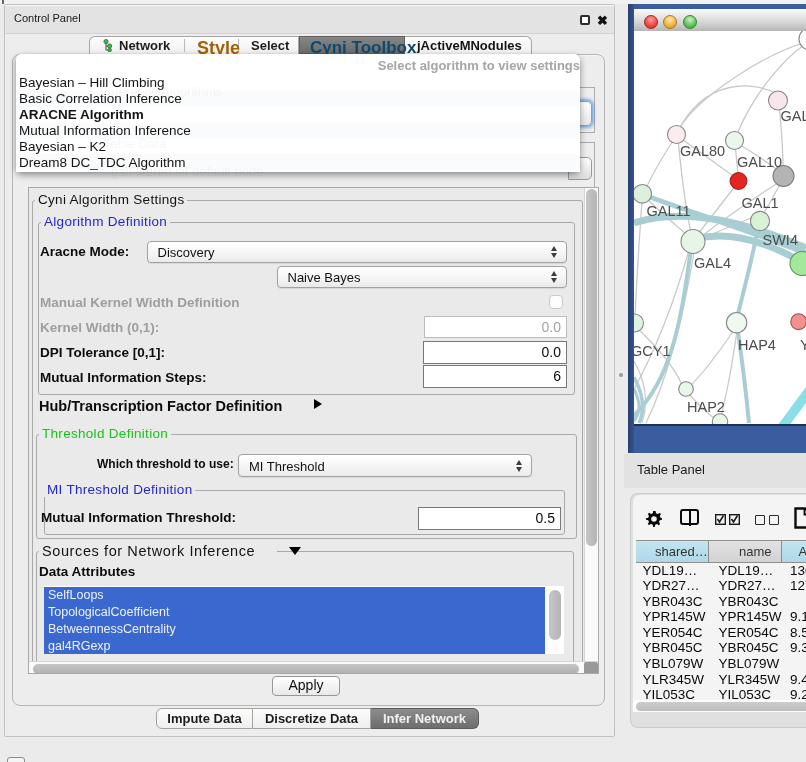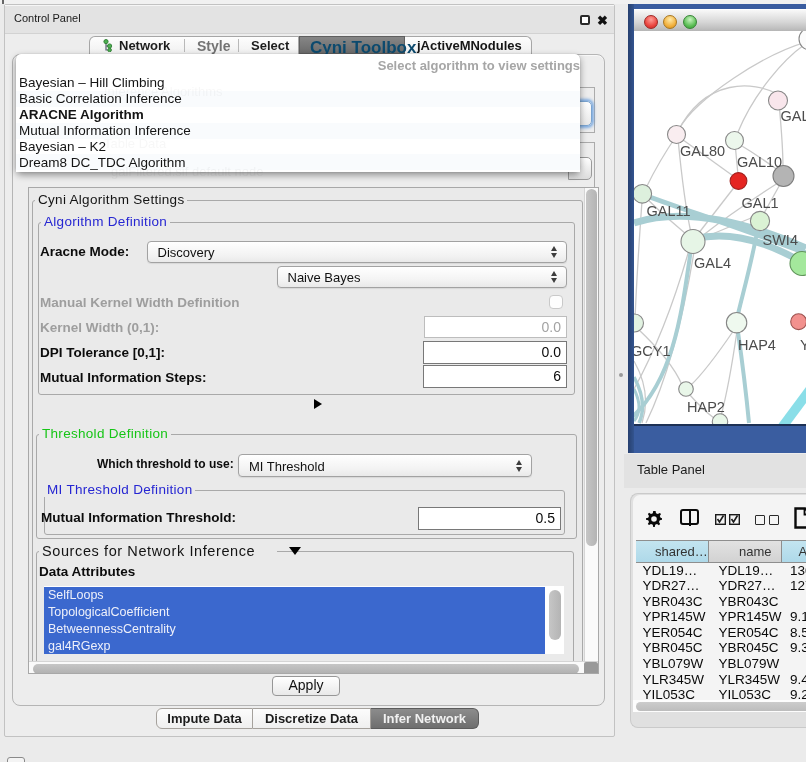--- a/index.html
+++ b/index.html
@@ -40,21 +40,21 @@
     <div class="g" style="left:148.8px;top:3px;width:1px;height:13px;background:#b9b9b9"></div>
     <div class="g" style="left:209.5px;top:0;width:106.5px;height:18px;background:linear-gradient(#868686,#6b6b6b);box-sizing:border-box;border:1px solid #5f5f5f"></div>
     <div class="g" style="left:316px;top:0;width:127px;height:18px;background:linear-gradient(#fdfdfd,#f0f0f0);border:1px solid #a6a6a6;border-bottom:none;border-left:none;border-radius:0 6px 0 0;box-sizing:border-box"></div>
     <svg class="g" style="left:13px;top:3px" width="13" height="13" viewBox="0 0 13 13">
       <path d="M4 3 L4 11 L6 11 M4 7 L6 7" stroke="#5a6472" stroke-width="1.2" fill="none"></path>
       <circle cx="4" cy="2.6" r="2.1" fill="#4caf50" stroke="#2e7d32" stroke-width="0.9"></circle>
       <circle cx="7.6" cy="7" r="2.1" fill="#4caf50" stroke="#2e7d32" stroke-width="0.9"></circle>
       <circle cx="7.6" cy="11" r="1.8" fill="#4caf50" stroke="#2e7d32" stroke-width="0.9"></circle>
     </svg>
     <div class="g bold" style="left:30px;top:2px;font-size:13px;color:#1c1c1c">Network</div>
-    <div class="g bold" style="left:108px;top:2px;font-size:14px;color:#737373">Style</div>
+    <div class="g bold" style="left:108px;top:2px;font-size:18px;color:#a16207">Style</div>
     <div class="g bold" style="left:162px;top:2px;font-size:13px;color:#1c1c1c">Select</div>
     <div class="g bold" style="left:221px;top:2px;font-size:17px;color:#0c4a6e">Cyni Toolbox</div>
     <div class="g bold" style="left:328px;top:2px;font-size:13px;color:#151515">jActiveMNodules</div>
   </div>
 </div>
 
 <div id="frags">
 
   <div class="g" style="left:576px;top:87px;width:18px;height:44px;border:1px solid #ababab;border-left:none"></div>
   <div class="g" style="left:570px;top:101px;width:20px;height:23px;background:linear-gradient(#fff,#e8e8e8);border:1px solid #7aa4d0;border-radius:0 5px 5px 0;box-shadow:0 0 3px 1.5px rgba(90,150,220,0.75)"></div>
@@ -83,20 +83,21 @@
     </div>
   <div class="lbl dis" style="left:11px;top:107px">Manual Kernel Width Definition</div>
   <div class="g" style="left:520px;top:107px;width:12px;height:12px;border:1.5px solid #c9c9c9;border-radius:4px;background:#fdfdfd"></div>
   <div class="lbl dis" style="left:11px;top:132px">Kernel Width (0,1):</div>
   <div class="field" style="left:395px;top:128px;width:143px;height:22px;border-color:#bdbdbd;color:#a3a3a3">0.0</div>
   <div class="lbl" style="left:11px;top:157px">DPI Tolerance [0,1]:</div>
   <div class="field" style="left:394px;top:153px;width:144px;height:23px">0.0</div>
   <div class="lbl" style="left:11px;top:182px">Mutual Information Steps:</div>
   <div class="field" style="left:394px;top:177px;width:144px;height:23px">6</div>
 
+  <div class="lbl" style="left:10px;top:210px;font-size:14.5px">Hub/Transcription Factor Definition</div>
   <div class="g" style="left:285px;top:211px;width:0;height:0;border-top:5.5px solid transparent;border-bottom:5.5px solid transparent;border-left:8px solid #000"></div>
 
   <div class="grp" style="left:7px;top:246px;width:539px;height:103px">
       <span style="color:#16c516">Threshold Definition</span>
     </div>
   <div class="lbl" style="left:68px;top:269px;font-size:12px">Which threshold to use:</div>
   <div class="combo" style="left:209px;top:266px;width:292px;height:21px">
       <span>MI Threshold</span>
       <i class="car"></i>
     </div>

